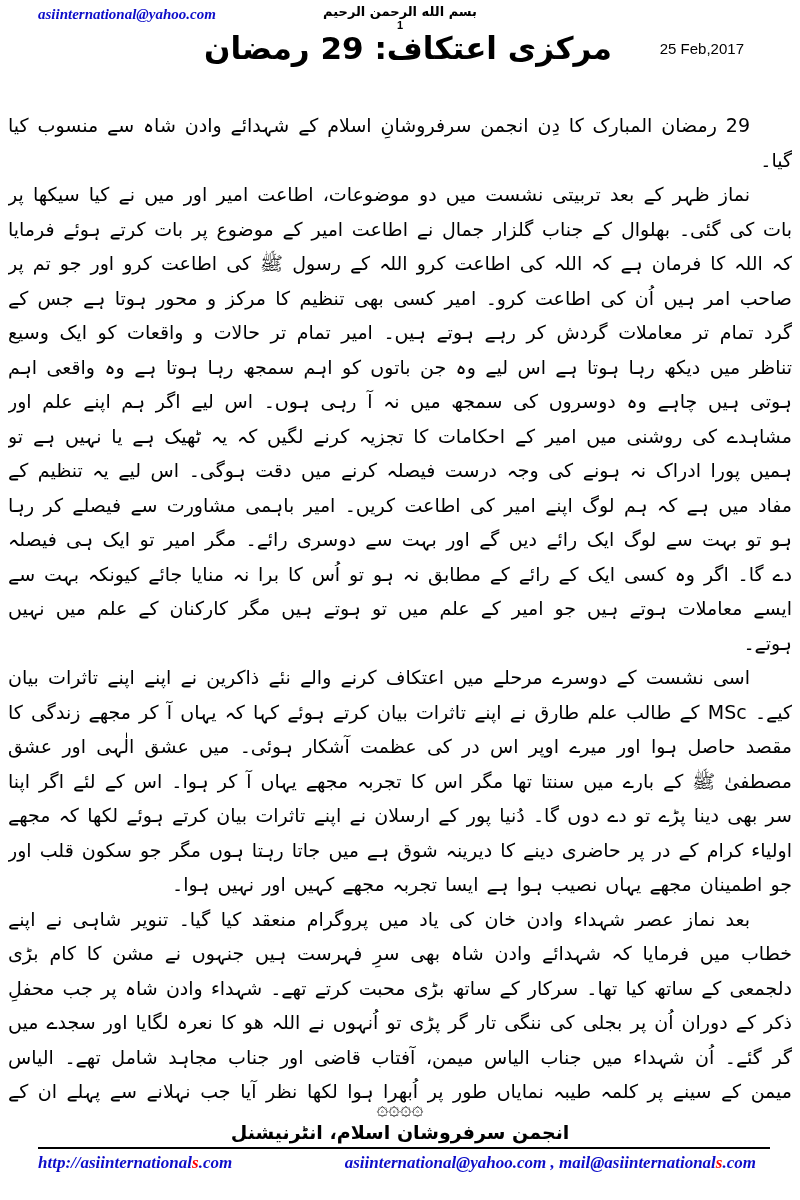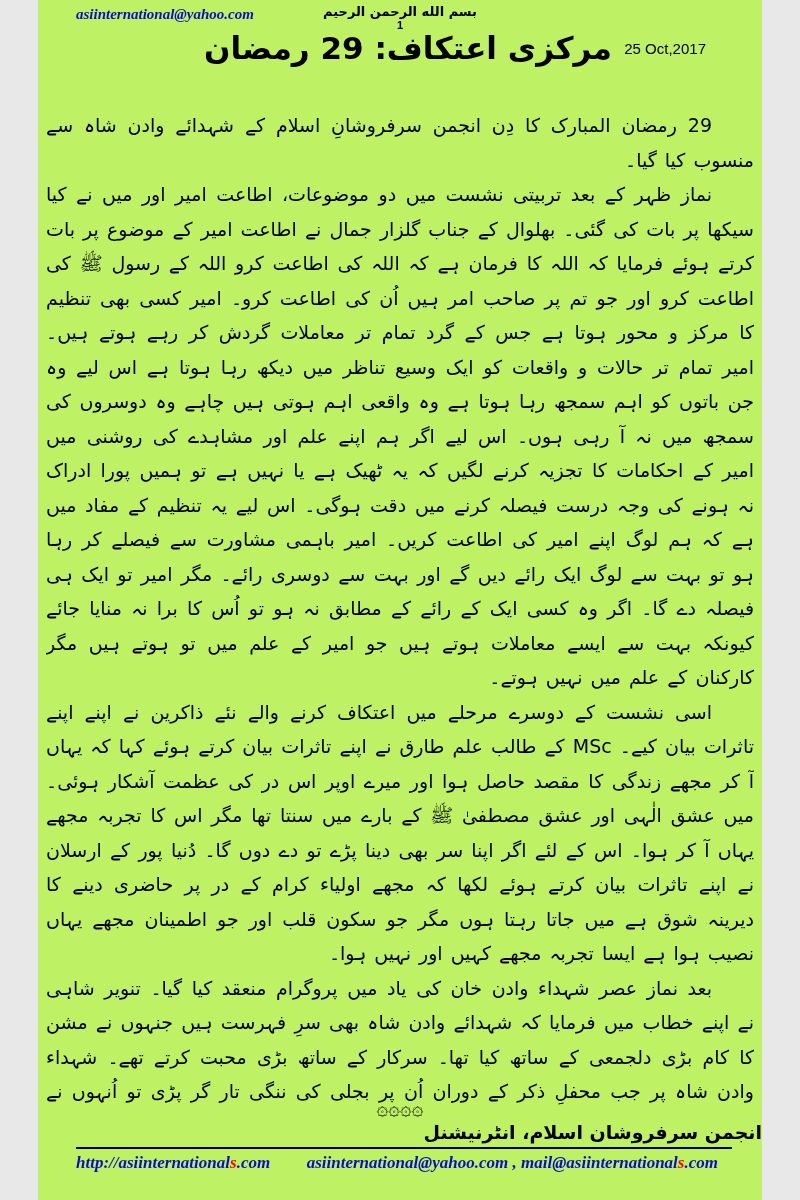--- a/index.html
+++ b/index.html
@@ -1,20 +1,20 @@
 <!DOCTYPE html>
 <html lang="ur"><head>
 <meta charset="utf-8">
 <style>
   html,body{margin:0;padding:0;background:#e8e8e8;}
   .page{
     position:relative;
-    width:724px;height:1200px;
+    width:800px;height:1200px;
     margin:0 auto;
-    background:#bef264;
+    background:#ffffff;
     overflow:hidden;
     color:#000;
   }
   
   .hdr-email{
     position:absolute;left:38px;top:6px;
     font:italic 700 15px "Liberation Serif",serif;
     color:#0d0dc9;
   }
   .bismillah{
@@ -48,21 +48,21 @@
   }
   .body-text p{margin:0;text-indent:42px;}
   
   .footer{position:absolute;left:0;right:0;top:1096px;}
   .ornament{
     text-align:center;
     font:20px "DejaVu Sans",sans-serif;
     letter-spacing:3px;line-height:24px;
   }
   .org-name{
-    direction:rtl;
+    text-align:center;direction:rtl;
     font:700 19px "DejaVu Sans",sans-serif;
     line-height:24px;
   }
   .rule{
     height:2px;background:#000;
     margin:3px 30px 4px 38px;
   }
   .footer-links{
     display:flex;justify-content:space-between;
     padding:0 44px 0 38px;
@@ -72,21 +72,21 @@
   .accent-red{color:#ff0000;}
 </style>
 </head>
 <body>
 
 <div class="page">
 
   <div class="hdr-email">asiinternational@yahoo.com</div>
   <div class="bismillah">بسم الله الرحمن الرحيم</div>
   <div class="page-num">1</div>
-  <div class="doc-date">25 Oct,2017</div>
+  <div class="doc-date">25 Feb,2017</div>
   <div class="doc-title">مرکزی اعتکاف: 29 رمضان</div>
 
   <div class="body-text">
     <p>29 رمضان المبارک کا دِن انجمن سرفروشانِ اسلام کے شہدائے وادن شاہ سے منسوب کیا گیا۔</p>
     <p>نماز ظہر کے بعد تربیتی نشست میں دو موضوعات، اطاعت امیر اور میں نے کیا سیکھا پر بات کی گئی۔ بھلوال کے جناب گلزار جمال نے اطاعت امیر کے موضوع پر بات کرتے ہوئے فرمایا کہ اللہ کا فرمان ہے کہ اللہ کی اطاعت کرو اللہ کے رسول ﷺ کی اطاعت کرو اور جو تم پر صاحب امر ہیں اُن کی اطاعت کرو۔ امیر کسی بھی تنظیم کا مرکز و محور ہوتا ہے جس کے گرد تمام تر معاملات گردش کر رہے ہوتے ہیں۔ امیر تمام تر حالات و واقعات کو ایک وسیع تناظر میں دیکھ رہا ہوتا ہے اس لیے وہ جن باتوں کو اہم سمجھ رہا ہوتا ہے وہ واقعی اہم ہوتی ہیں چاہے وہ دوسروں کی سمجھ میں نہ آ رہی ہوں۔ اس لیے اگر ہم اپنے علم اور مشاہدے کی روشنی میں امیر کے احکامات کا تجزیہ کرنے لگیں کہ یہ ٹھیک ہے یا نہیں ہے تو ہمیں پورا ادراک نہ ہونے کی وجہ درست فیصلہ کرنے میں دقت ہوگی۔ اس لیے یہ تنظیم کے مفاد میں ہے کہ ہم لوگ اپنے امیر کی اطاعت کریں۔ امیر باہمی مشاورت سے فیصلے کر رہا ہو تو بہت سے لوگ ایک رائے دیں گے اور بہت سے دوسری رائے۔ مگر امیر تو ایک ہی فیصلہ دے گا۔ اگر وہ کسی ایک کے رائے کے مطابق نہ ہو تو اُس کا برا نہ منایا جائے کیونکہ بہت سے ایسے معاملات ہوتے ہیں جو امیر کے علم میں تو ہوتے ہیں مگر کارکنان کے علم میں نہیں ہوتے۔</p>
     <p>اسی نشست کے دوسرے مرحلے میں اعتکاف کرنے والے نئے ذاکرین نے اپنے اپنے تاثرات بیان کیے۔ MSc کے طالب علم طارق نے اپنے تاثرات بیان کرتے ہوئے کہا کہ یہاں آ کر مجھے زندگی کا مقصد حاصل ہوا اور میرے اوپر اس در کی عظمت آشکار ہوئی۔ میں عشق الٰہی اور عشق مصطفیٰ ﷺ کے بارے میں سنتا تھا مگر اس کا تجربہ مجھے یہاں آ کر ہوا۔ اس کے لئے اگر اپنا سر بھی دینا پڑے تو دے دوں گا۔ دُنیا پور کے ارسلان نے اپنے تاثرات بیان کرتے ہوئے لکھا کہ مجھے اولیاء کرام کے در پر حاضری دینے کا دیرینہ شوق ہے میں جاتا رہتا ہوں مگر جو سکون قلب اور جو اطمینان مجھے یہاں نصیب ہوا ہے ایسا تجربہ مجھے کہیں اور نہیں ہوا۔</p>
     <p>بعد نماز عصر شہداء وادن خان کی یاد میں پروگرام منعقد کیا گیا۔ تنویر شاہی نے اپنے خطاب میں فرمایا کہ شہدائے وادن شاہ بھی سرِ فہرست ہیں جنہوں نے مشن کا کام بڑی دلجمعی کے ساتھ کیا تھا۔ سرکار کے ساتھ بڑی محبت کرتے تھے۔ شہداء وادن شاہ پر جب محفلِ ذکر کے دوران اُن پر بجلی کی ننگی تار گر پڑی تو اُنہوں نے اللہ ھو کا نعرہ لگایا اور سجدے میں گر گئے۔ اُن شہداء میں جناب الیاس میمن، آفتاب قاضی اور جناب مجاہد شامل تھے۔ الیاس میمن کے سینے پر کلمہ طیبہ نمایاں طور پر اُبھرا ہوا لکھا نظر آیا جب نہلانے سے پہلے ان کے جسم سے جو خون بہا وہ کپڑوں کو لگ گیا اور تمام ذاکرین نے دیکھا کہ خون سے وہ لفظ اللہ لکھا نظر آیا۔ آفتاب قاضی کو جب دفن کیا جا رہا تھا تو قبر پر خوشبو وہاں موجود تمام لوگوں نے محسوس کی۔ محفل کے آخر میں حلقہ ذکر ترتیب دیا گیا اور دعائے خیر کی گی۔</p>
 
   </div>
 

